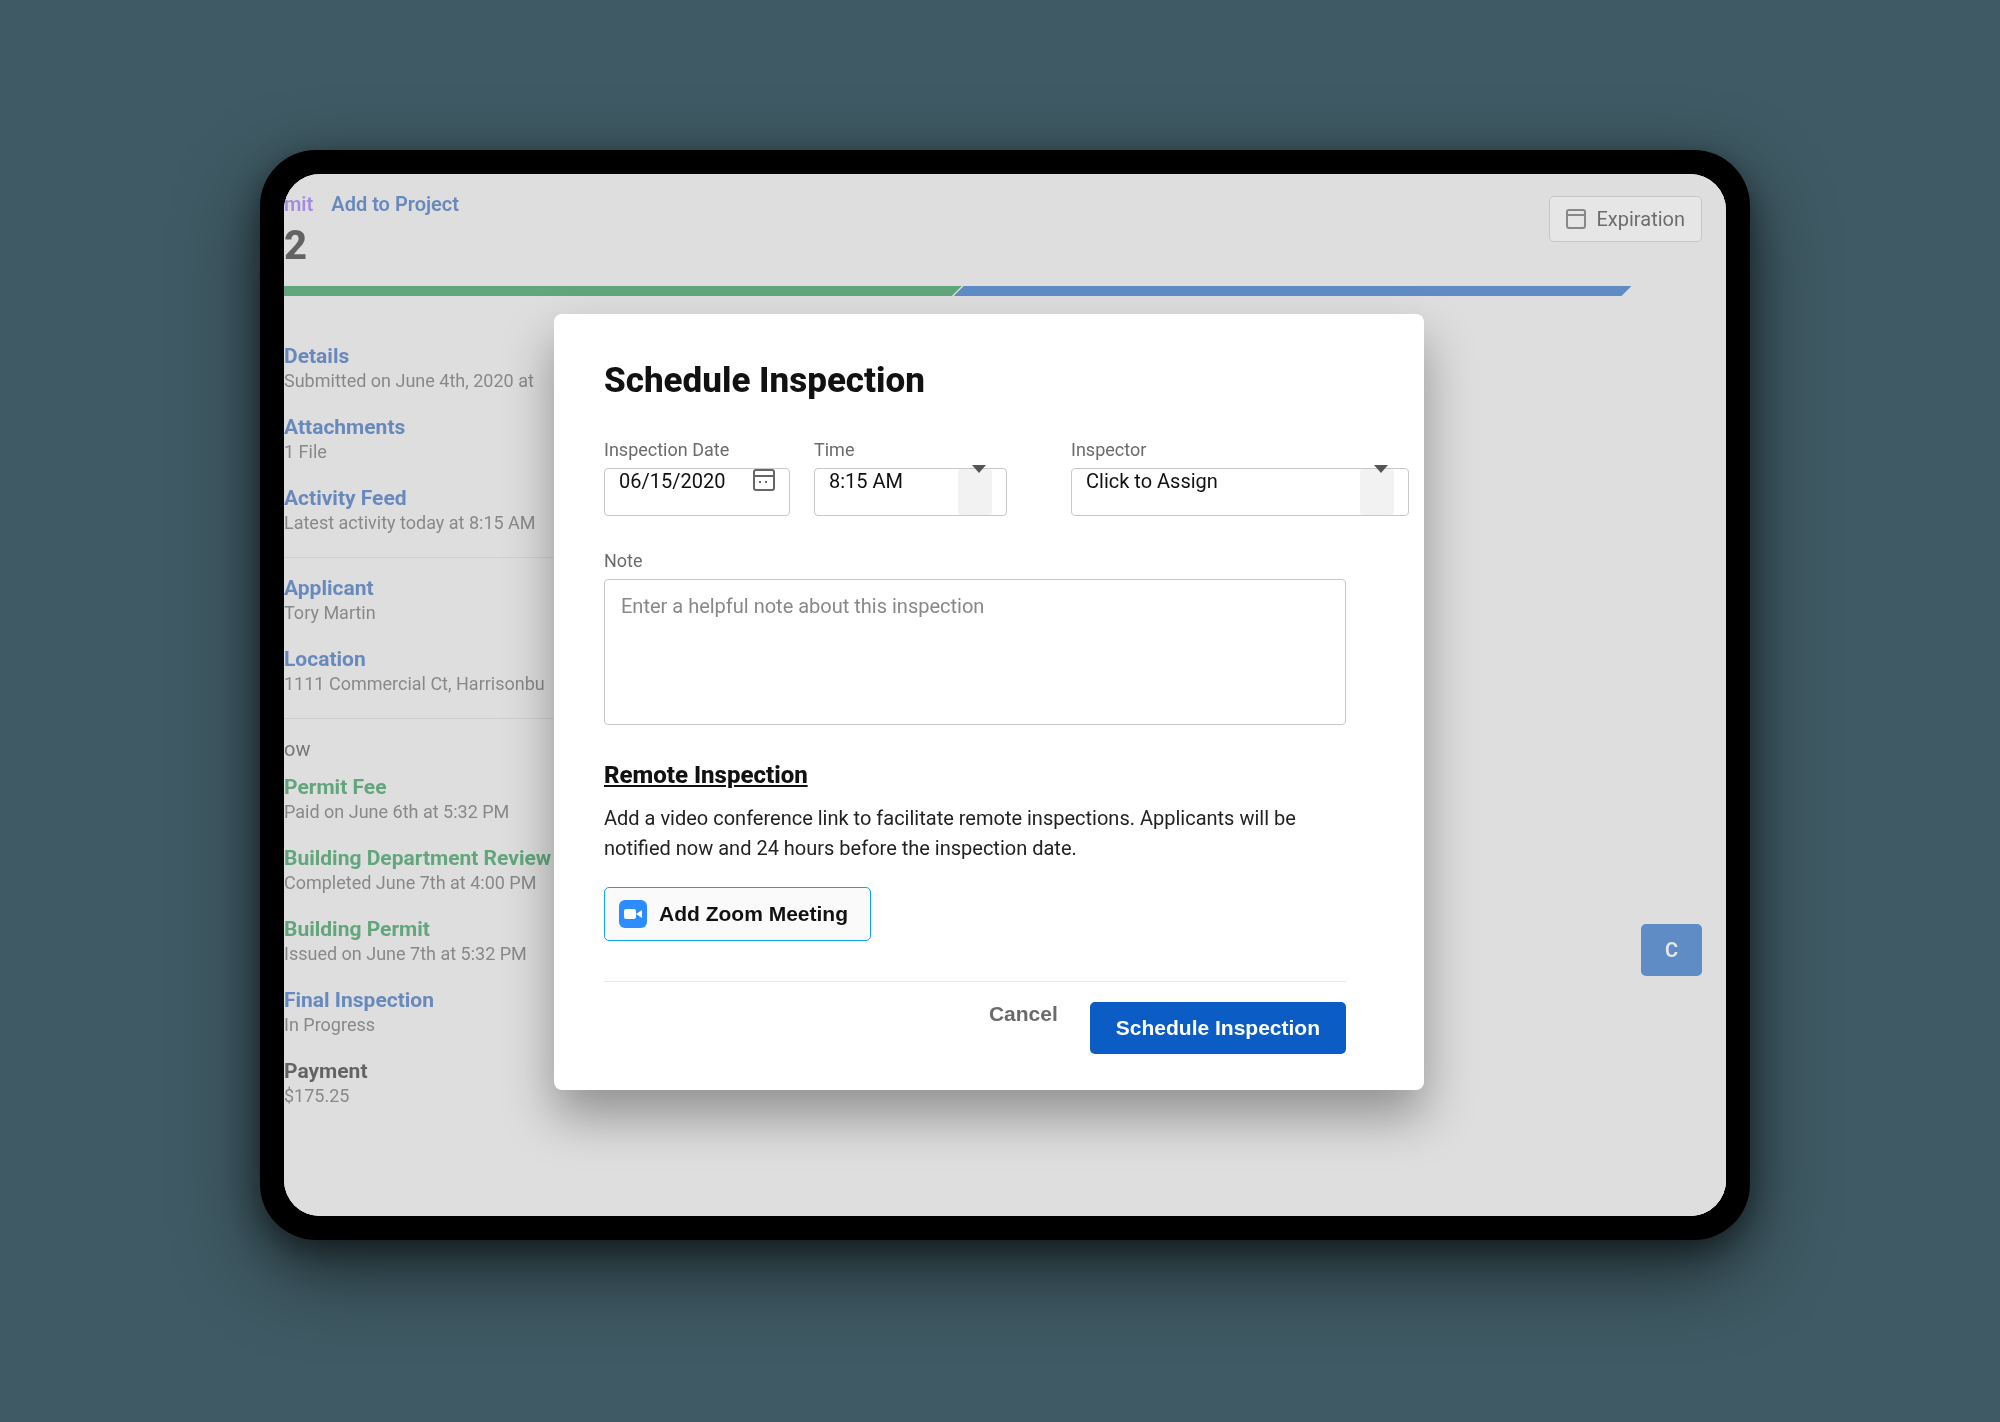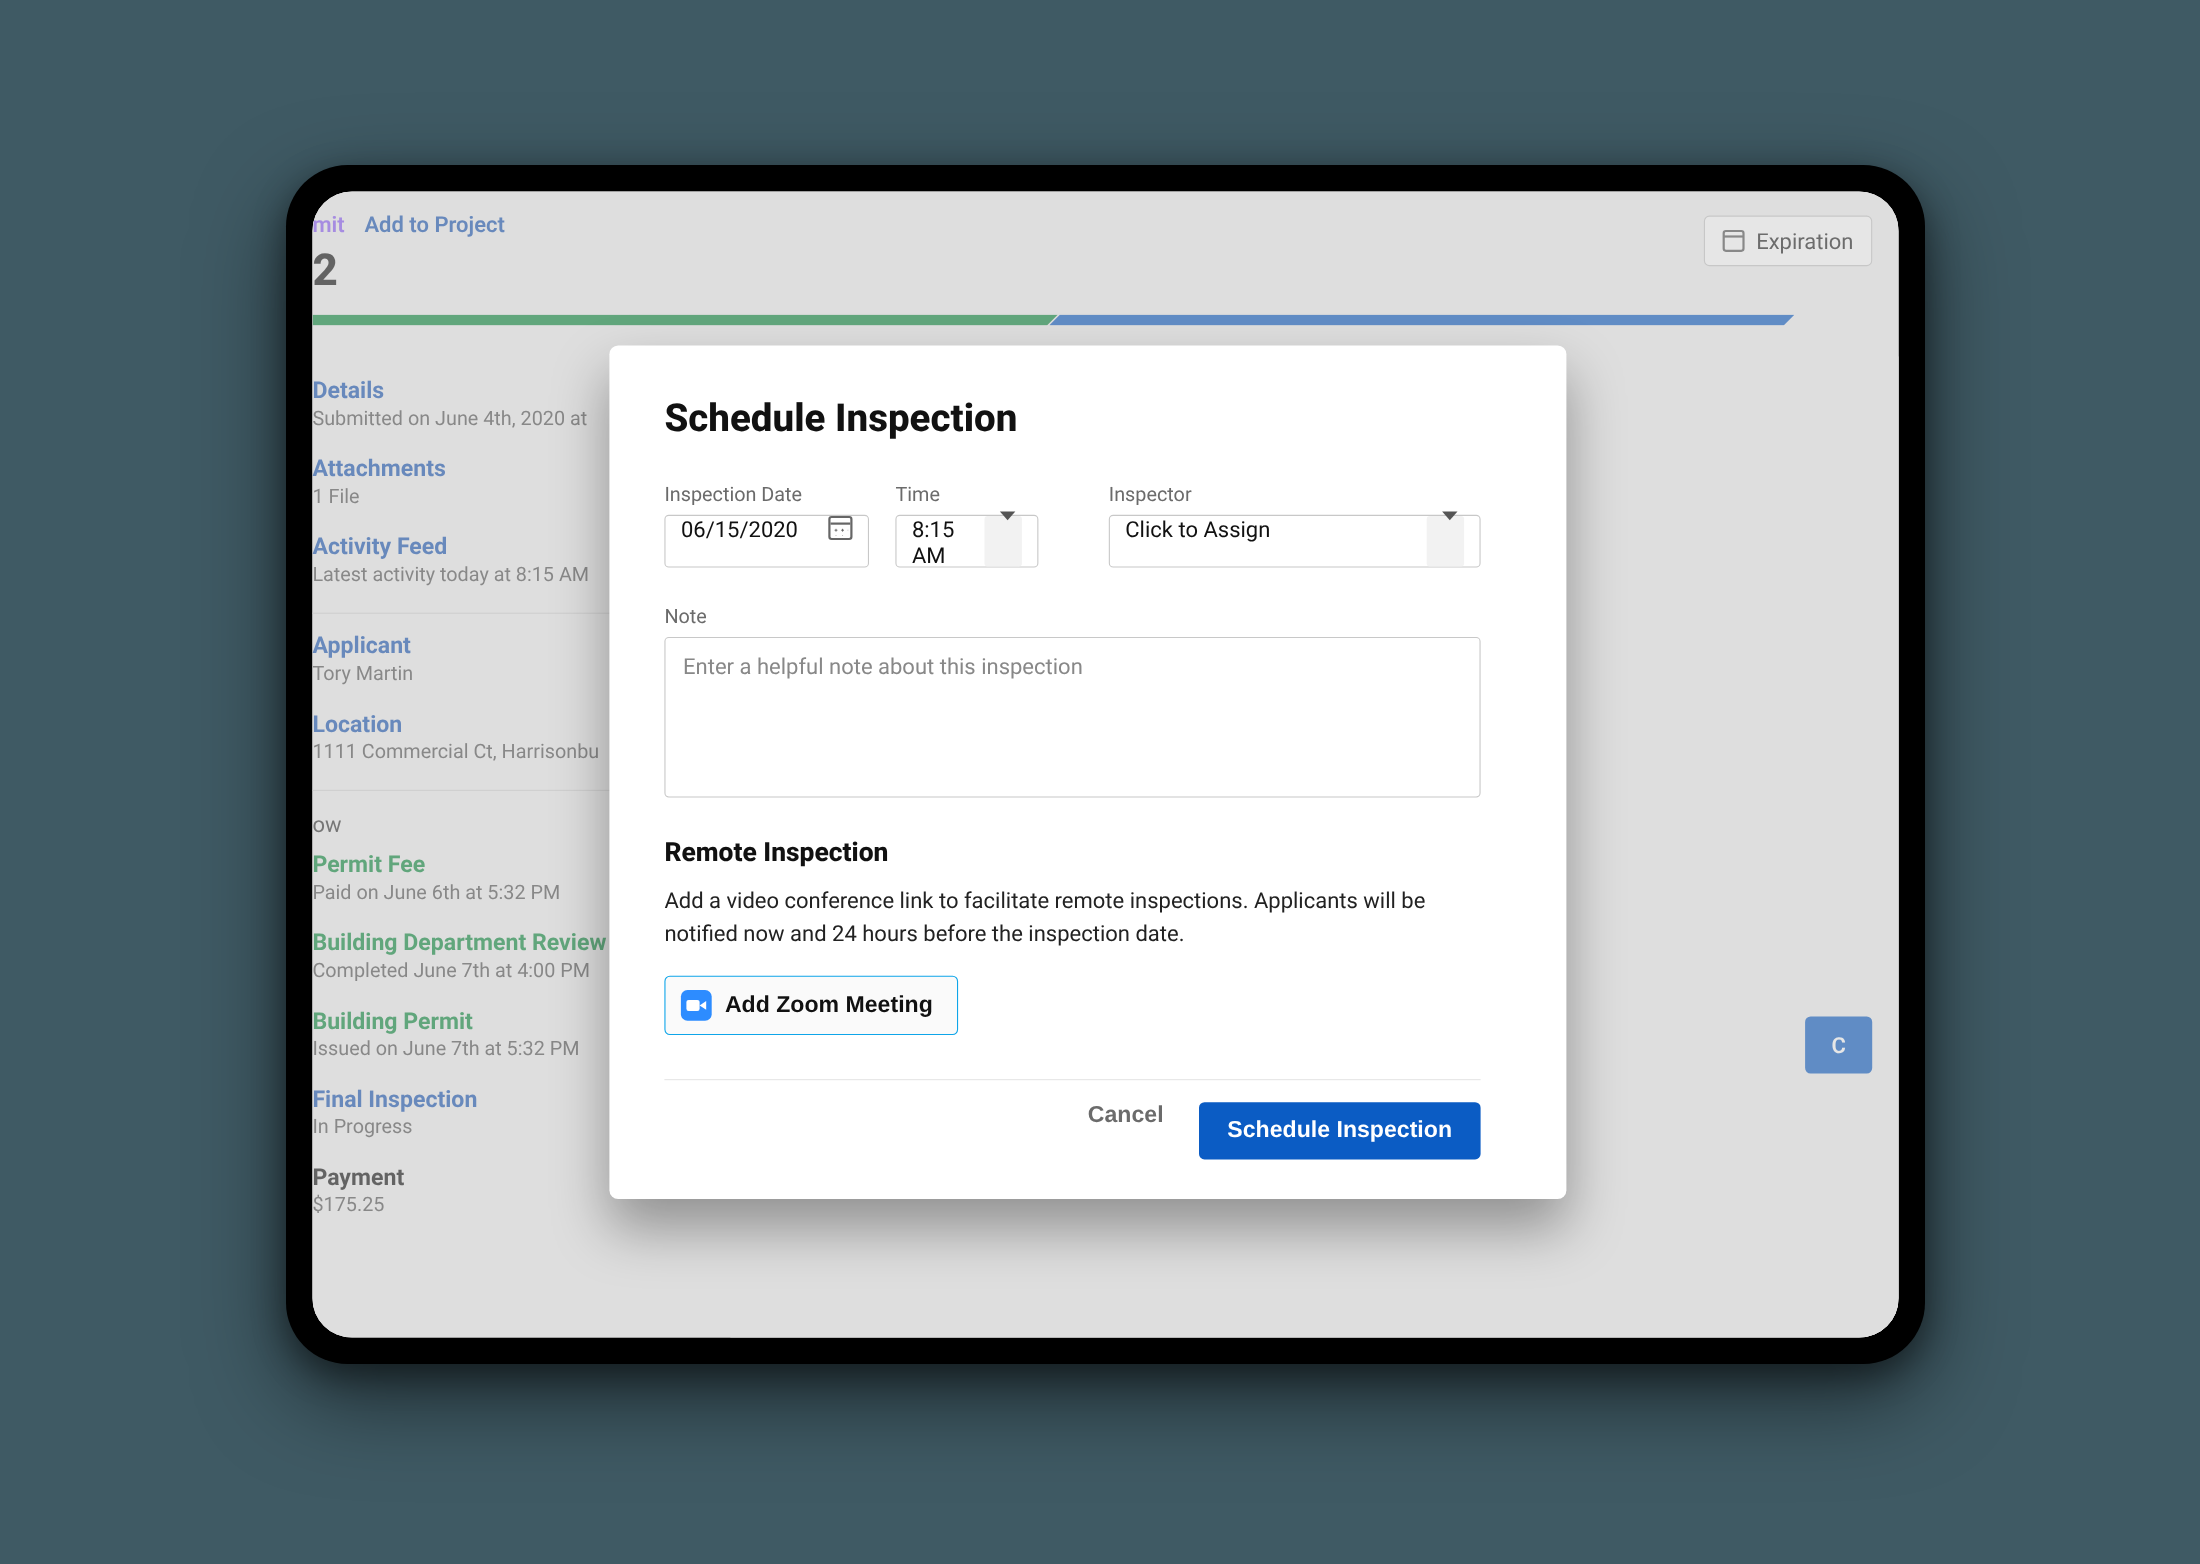--- a/index.html
+++ b/index.html
@@ -213,21 +213,21 @@
     border-radius: 4px;
     background: #fff;
     height: 48px;
     display: flex;
     padding: 0 14px;
     font-size: 20px;
     color: #111;
     position: relative;
   }
   .date-box { width: 186px; justify-content: space-between; }
-  .time-box { width: 130px; justify-content: space-between; }
+  .time-box { width: 193px; justify-content: space-between; }
   .inspector-box { width: 338px; justify-content: space-between; }
 
   .cal-icon {
     width: 22px; height: 22px;
     border: 2px solid #666;
     border-radius: 3px;
     position: relative;
     display: inline-block;
   }
   .cal-icon::before {
@@ -271,20 +271,21 @@
     font-family: inherit;
   }
   .note-area::placeholder { color: #888; }
 
   .sub-h {
     font-size: 24px;
     font-weight: 800;
     color: #111;
     margin-top: 36px;
     margin-bottom: 14px;
+    text-decoration: underline;
   }
   .sub-desc {
     font-size: 20px;
     color: #222;
     line-height: 1.5;
     max-width: 740px;
   }
   .zoom-btn {
     margin-top: 24px;
     display: inline-flex;

